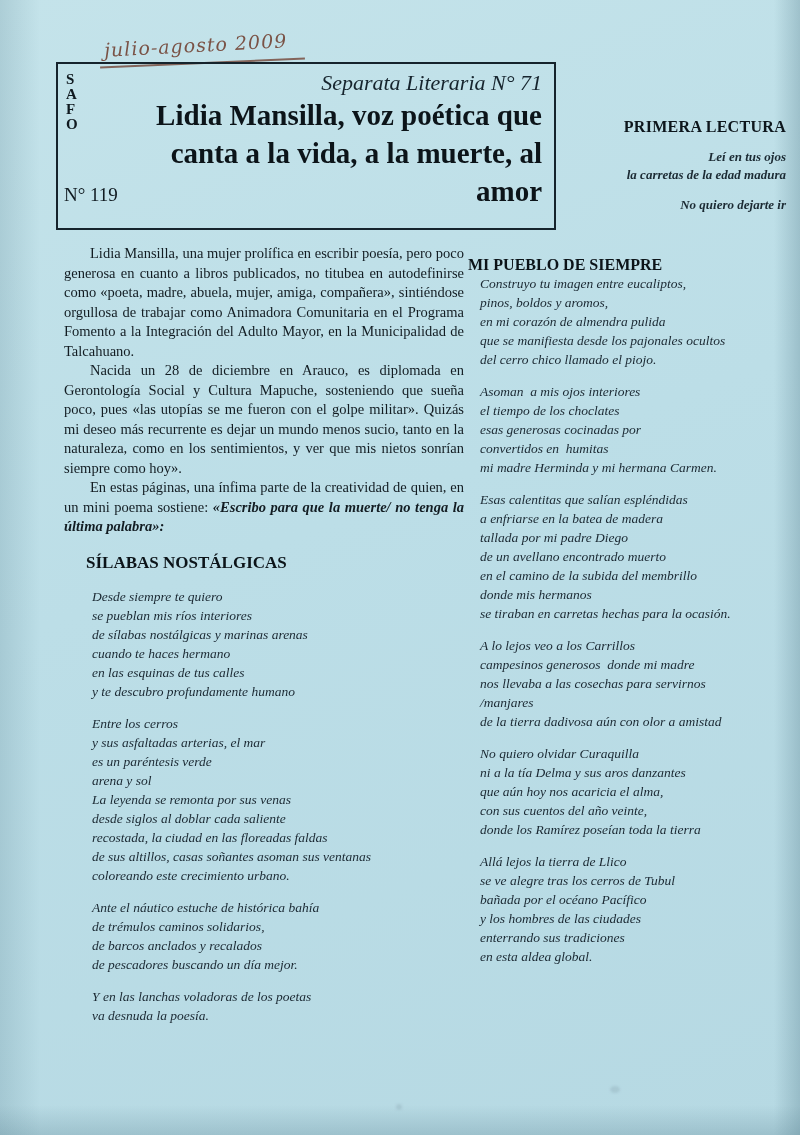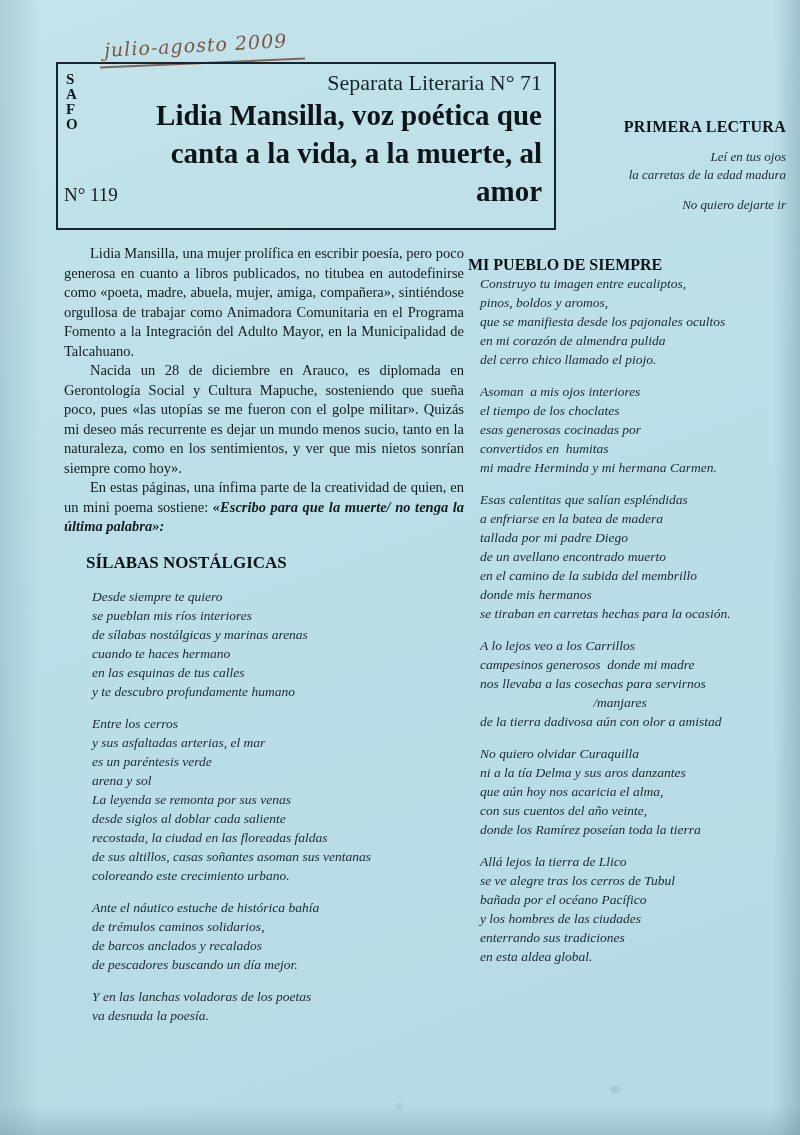--- a/index.html
+++ b/index.html
@@ -72,20 +72,21 @@
     left: 6px;
     top: 120px;
     font-size: 19px;
     font-family: "Liberation Serif", serif;
     color: #101a20;
   }
   .separata {
     position: absolute;
     right: 12px;
     top: 6px;
+    font-style: italic;
     font-size: 22px;
     font-family: "Liberation Serif", serif;
     color: #16242d;
     margin-left: 34px;
   }
   .headline {
     position: absolute;
     right: 12px;
     top: 32px;
     width: 420px;
@@ -112,20 +113,21 @@
     color: #0d161c;
     margin-bottom: 12px;
     font-family: "Liberation Serif", serif;
   }
   .verse {
     font-style: italic;
     font-size: 13px;
     line-height: 18px;
     color: #1b2a33;
     font-family: "Liberation Serif", serif;
+    font-weight: bold;
   }
   .verse div { white-space: pre-wrap; }
   .verse .gap { height: 12px; }
 
   
   .col-left {
     position: absolute;
     left: 64px;
     top: 244px;
     width: 400px;
@@ -175,21 +177,21 @@
   .poem-right {
     font-style: italic;
     font-size: 13.5px;
     line-height: 19px;
     color: #1a2832;
     margin-left: 12px;
     font-family: "Liberation Serif", serif;
   }
   .poem-right div { white-space: pre-wrap; }
   .poem-right .gap { height: 13px; }
-  .poem-right .indent-right { text-align: center; padding-right: 26px; }
+  .poem-right .indent-right { text-align: left; padding-right: 26px; }
 
   
   .blemish {
     position: absolute;
     background: rgba(140,170,180,.35);
     border-radius: 50%;
     filter: blur(1px);
   }
   .edge-shade {
     position: absolute;
@@ -281,22 +283,22 @@
       <div>Y en las lanchas voladoras de los poetas</div>
       <div>va desnuda la poesía.</div>
     </div>
   </div>
 
   <div class="col-right">
     <div class="right-head2">MI PUEBLO DE SIEMPRE</div>
     <div class="poem-right">
       <div>Construyo tu imagen entre eucaliptos,</div>
       <div>pinos, boldos y aromos,</div>
+      <div>en mi corazón de almendra pulida</div>
       <div>que se manifiesta desde los pajonales ocultos</div>
-      <div>en mi corazón de almendra pulida</div>
       <div>del cerro chico llamado el piojo.</div>
       <div class="gap"></div>
       <div>Asoman  a mis ojos interiores</div>
       <div>el tiempo de los choclates</div>
       <div>esas generosas cocinadas por</div>
       <div>convertidos en  humitas</div>
       <div>mi madre Herminda y mi hermana Carmen.</div>
       <div class="gap"></div>
       <div>Esas calentitas que salían espléndidas</div>
       <div>a enfriarse en la batea de madera</div>

